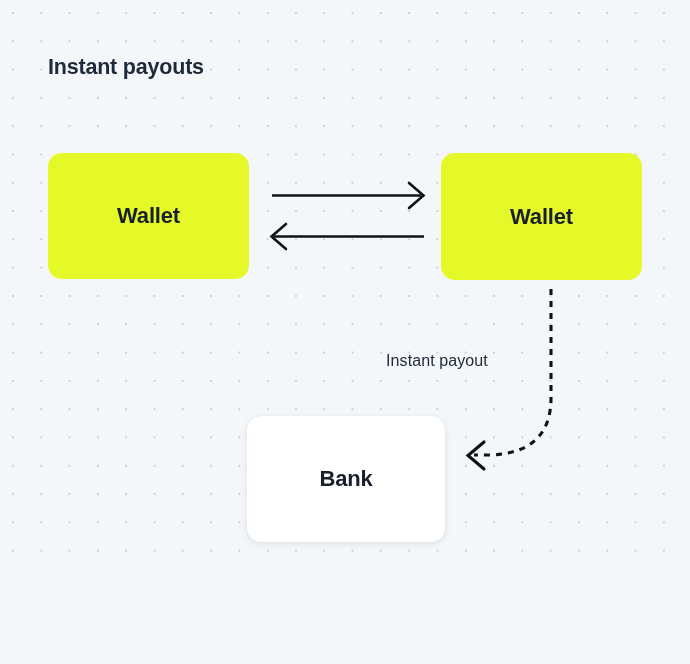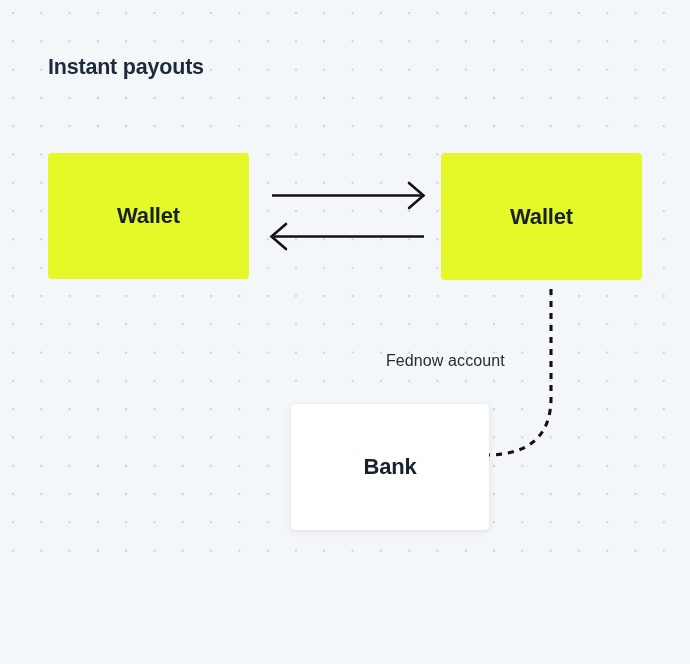--- a/index.html
+++ b/index.html
@@ -36,21 +36,21 @@
     white-space: nowrap;
   }
 
   .node {
     position: absolute;
     box-sizing: border-box;
     display: flex;
     align-items: center;
     justify-content: center;
     text-align: center;
-    border-radius: 4px;
+    border-radius: 14px;
   }
 
   .node-label {
     font-size: 22px;
     font-weight: bold;
     color: #18202c;
     line-height: 1.32;
     letter-spacing: -0.2px;
   }
 
@@ -67,26 +67,25 @@
 
   #node-wallet-right {
     left: 441px;
     top: 153px;
     width: 201px;
     height: 127px;
   }
 
   #node-bank-account {
     left: 247px;
-    top: 404px;
+    top: 416px;
     width: 198px;
     height: 126px;
     background-color: #ffffff;
     box-shadow: 0 2px 7px rgba(40, 60, 85, 0.10), 0 0 1px rgba(40, 60, 85, 0.12);
-    margin-left: 44px;
   }
 
   #node-bank-account .node-label {
     width: 130px;
   }
 
   #edge-layer {
     position: absolute;
     left: 0;
     top: 0;
@@ -124,21 +123,21 @@
       <line x1="274" y1="236.5" x2="424" y2="236.5" stroke="#111111" stroke-width="2.6" stroke-linecap="butt"></line>
       <polyline points="286,224 271.5,236.5 286,249" fill="none" stroke="#111111" stroke-width="2.6" stroke-linecap="round" stroke-linejoin="miter"></polyline>
     </g>
 
     <g>
       <path d="M 551,289 L 551,398 Q 551,452 492,455 L 474,455" fill="none" stroke="#111111" stroke-width="3.1" stroke-dasharray="6 6" stroke-linecap="butt"></path>
       <polyline points="484,442 468,455.5 484,469" fill="none" stroke="#111111" stroke-width="3.1" stroke-linecap="round" stroke-linejoin="miter"></polyline>
     </g>
   </svg>
 
-  <div id="edge-label-fednow">Fednow account</div>
+  <div id="edge-label-fednow">Instant payout</div>
 
   <div class="node node-wallet" id="node-wallet-left">
     <span class="node-label">Wallet</span>
   </div>
 
   <div class="node node-wallet" id="node-wallet-right">
     <span class="node-label">Wallet</span>
   </div>
 
   <div class="node" id="node-bank-account">

